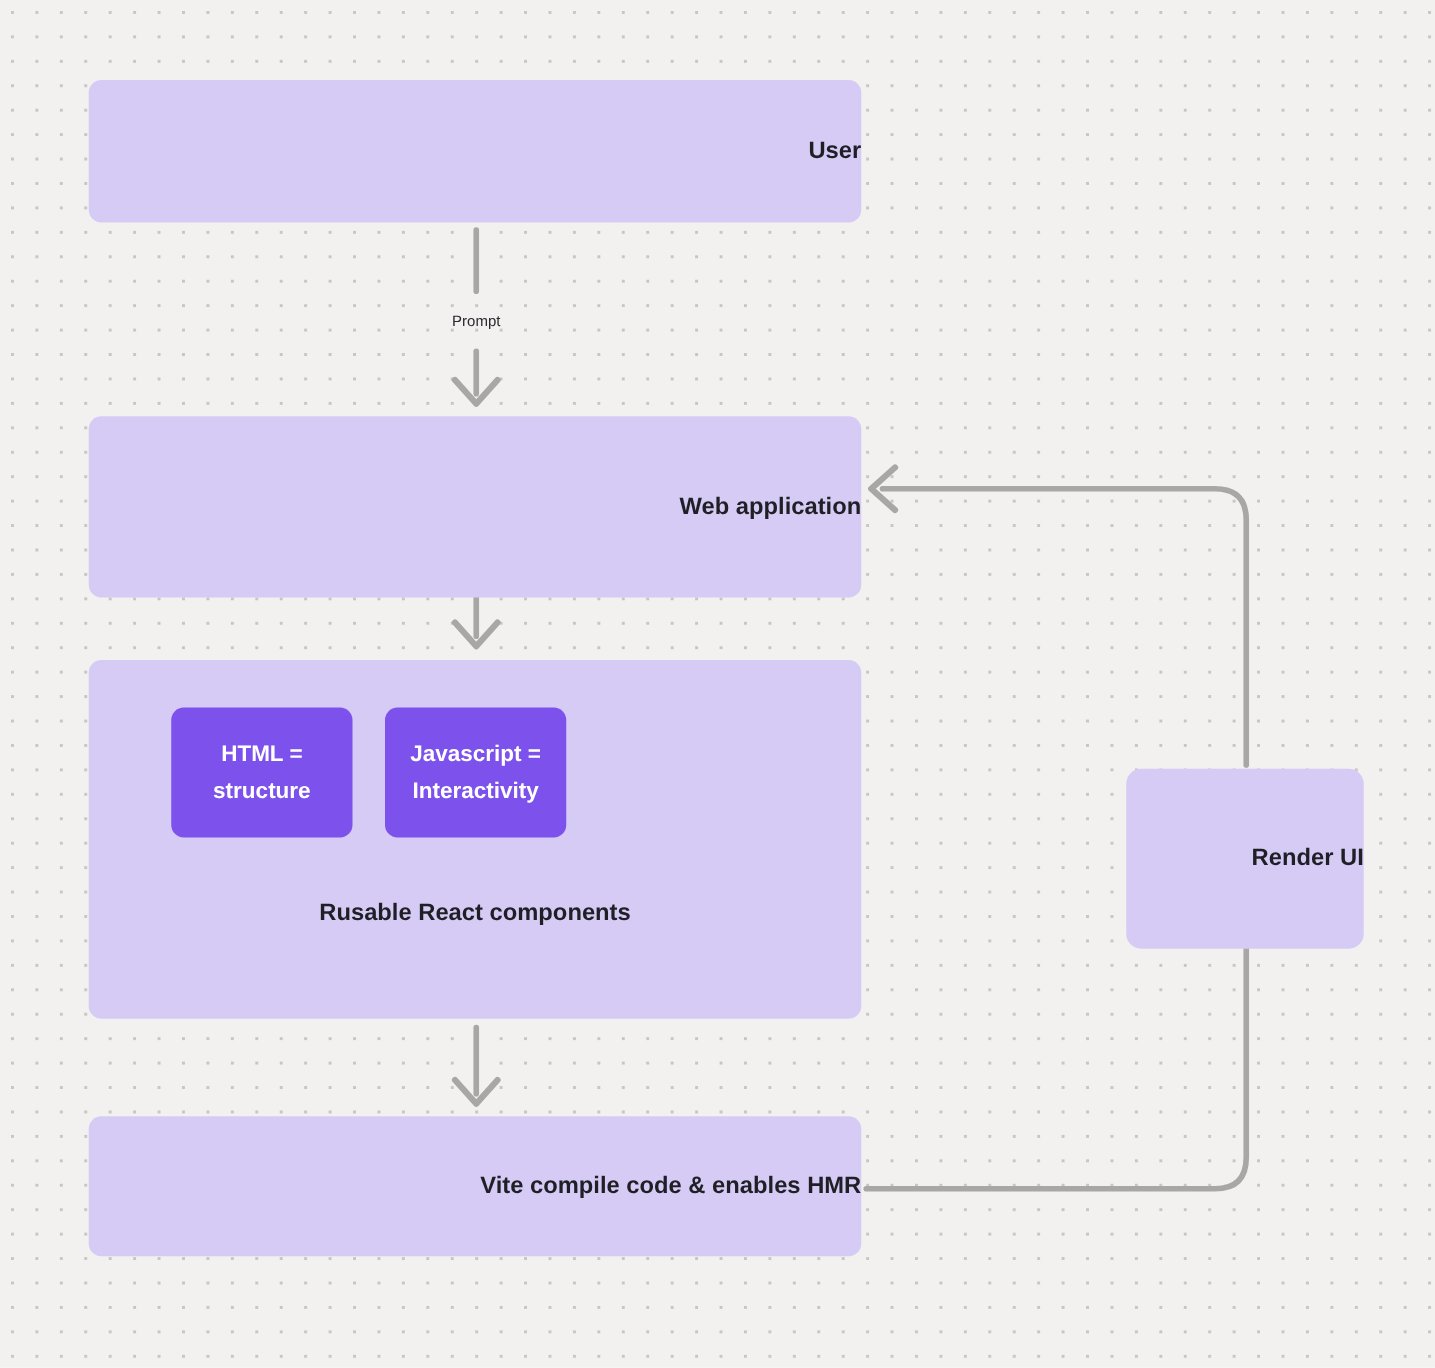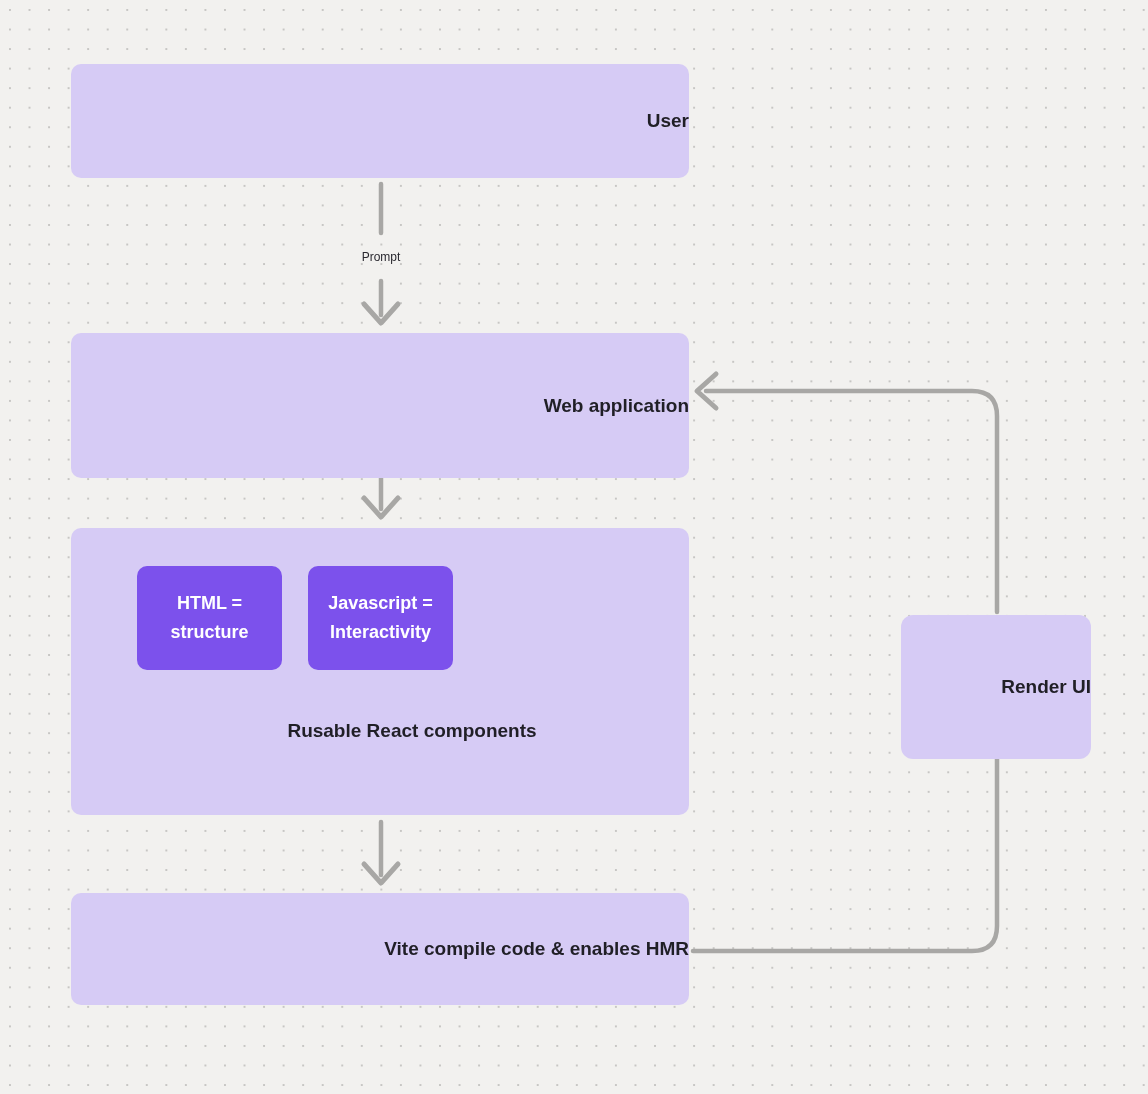--- a/index.html
+++ b/index.html
@@ -73,21 +73,20 @@
   }
   .chip span { display: block; }
   .group-caption {
     position: absolute;
     left: 0;
     top: 190px;
     width: 100%;
     text-align: center;
     font-size: 19px;
     line-height: 25px;
-    margin-left: 32px;
   }
   .edge-label {
     position: absolute;
     left: 381px;
     top: 257px;
     transform: translate(-50%, -50%);
     font-size: 12px;
     color: #2a2930;
     white-space: nowrap;
   }

